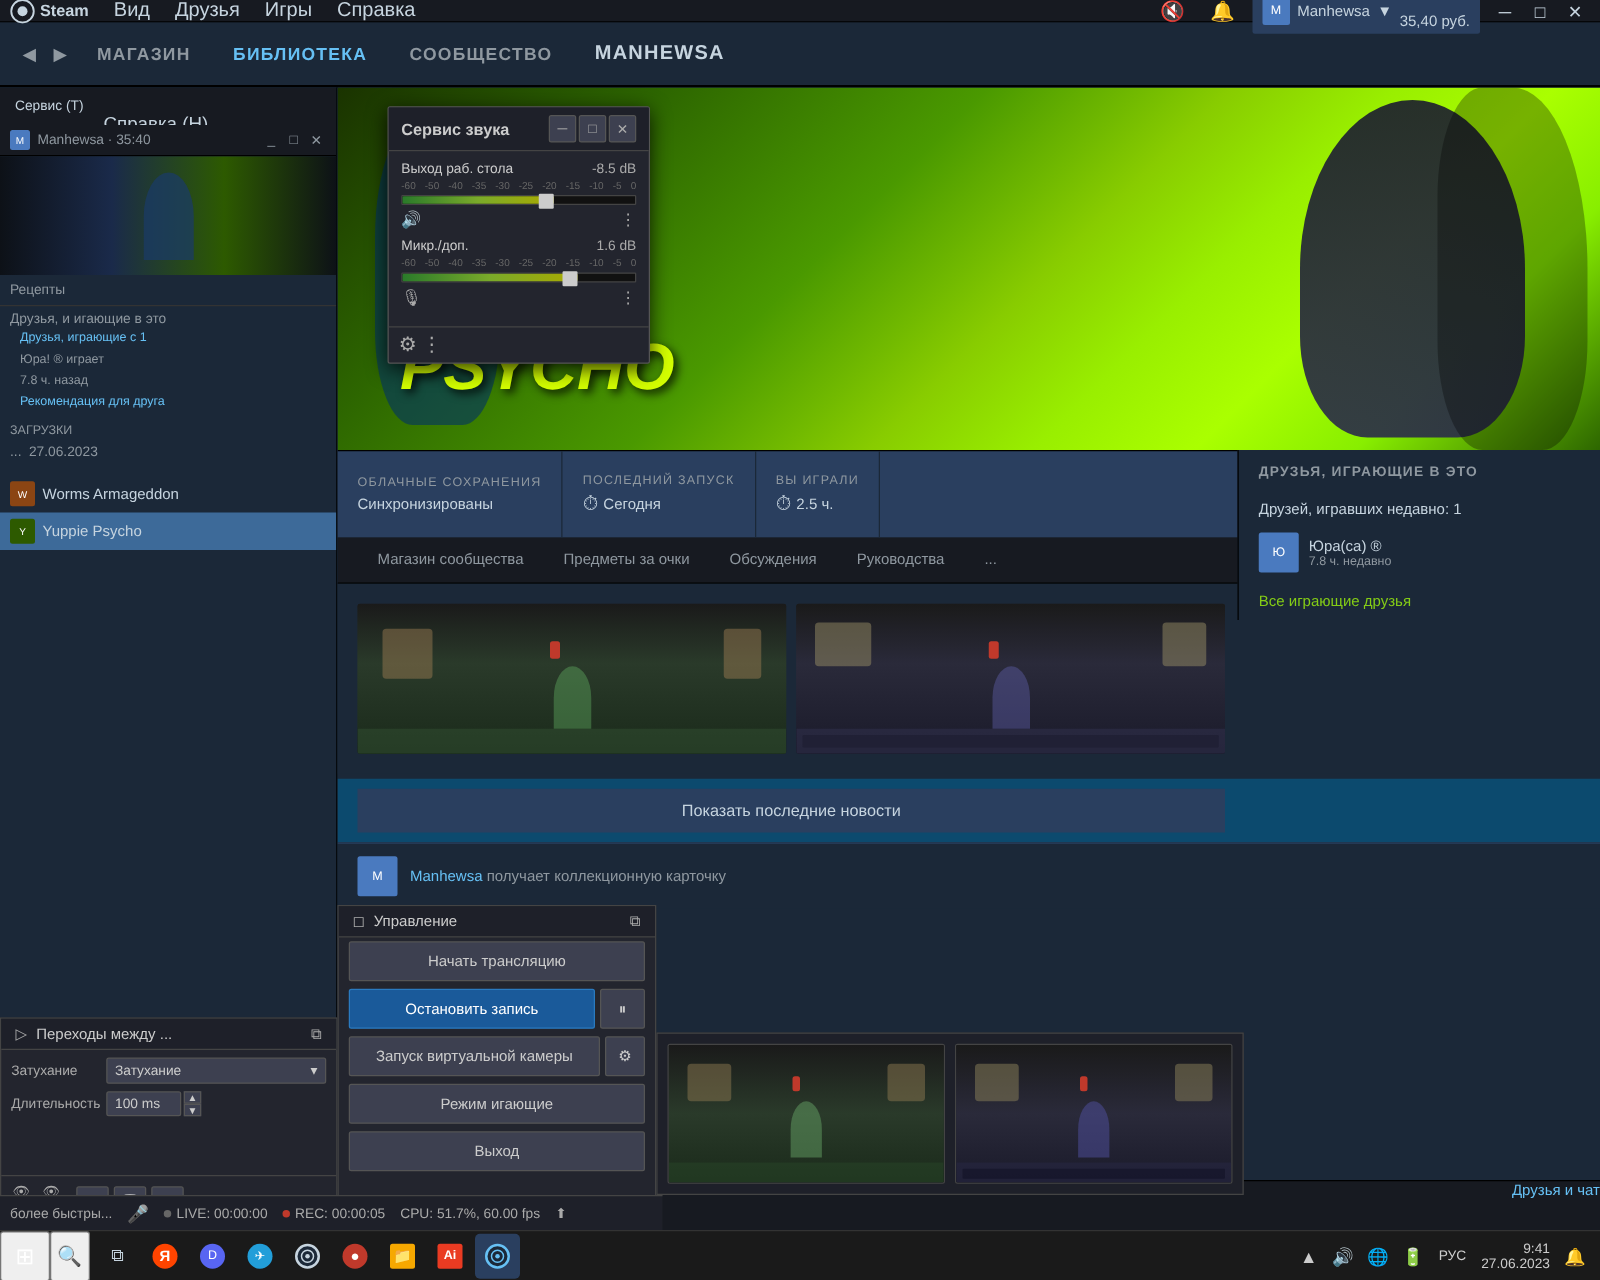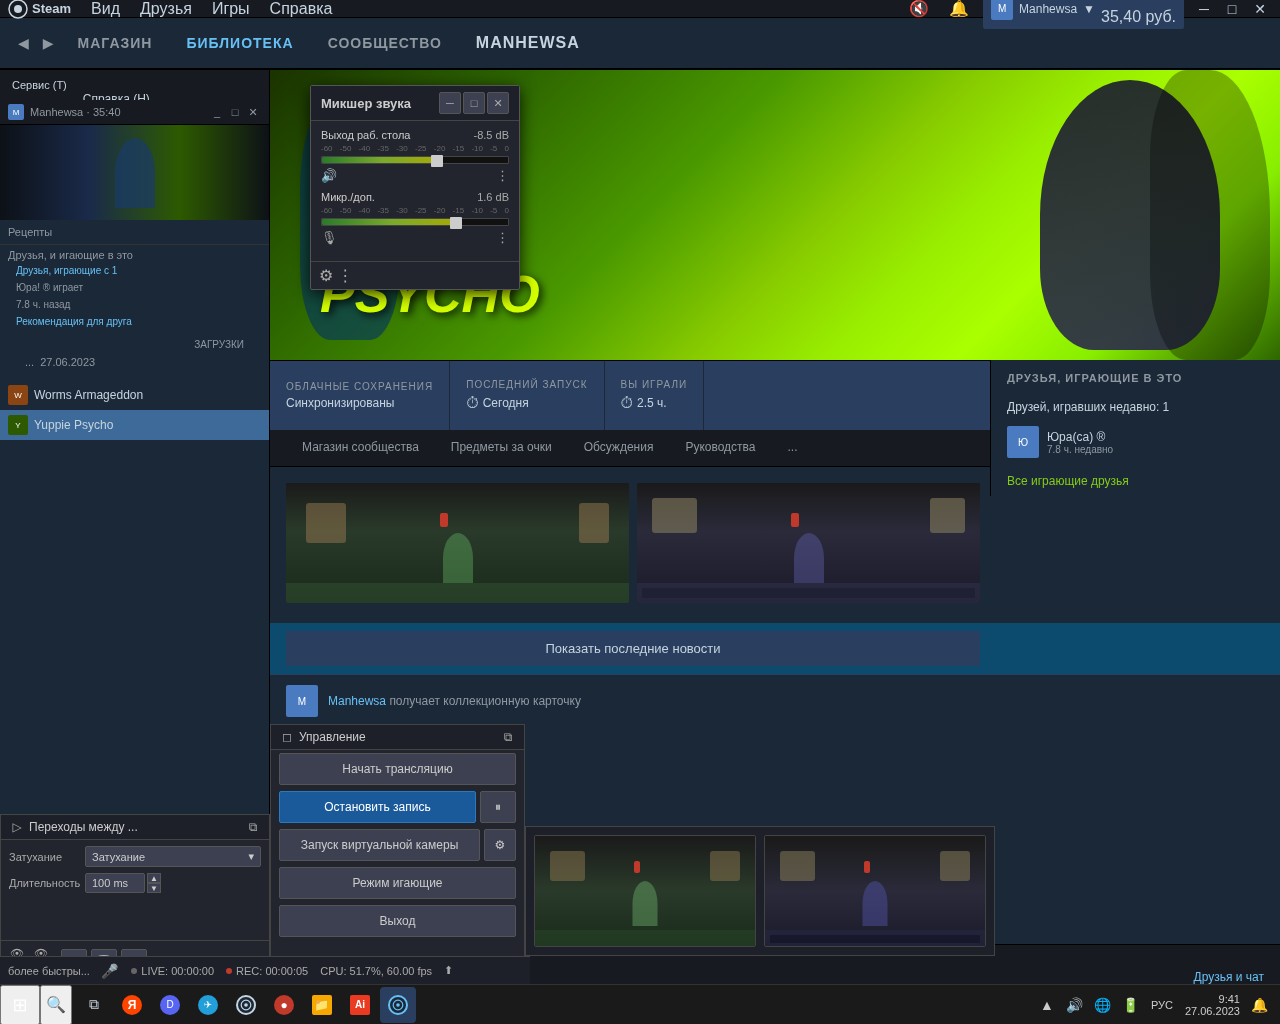--- a/index.html
+++ b/index.html
@@ -71,21 +71,21 @@
       background: #4a7abf;
       border-radius: 2px;
       overflow: hidden;
       display: flex;
       align-items: center;
       justify-content: center;
       font-size: 10px;
       color: #fff;
     }
     .user-name { color: #c6d4df; font-size: 12px; }
-    .user-balance { color: #c6d4df; font-size: 16px; margin-top: 16px; }
+    .user-balance { color: #c6d4df; font-size: 12px; margin-top: 16px; }
     .win-controls { display: flex; align-items: center; gap: 4px; }
     .win-btn {
       width: 24px;
       height: 24px;
       background: none;
       border: none;
       color: #c6d4df;
       cursor: pointer;
       display: flex;
       align-items: center;
@@ -445,22 +445,22 @@
     }
     .activity-text { color: #8f98a0; font-size: 12px; }
     .activity-text .activity-user { color: #66c0f4; cursor: pointer; }
 
     
     #status-bar {
       height: 40px;
       background: #171a21;
       border-top: 1px solid #000;
       display: flex;
-      align-items: flex-end;
-      padding: 0 16px;
+      align-items: flex-start;
+      padding: 0 0;
       gap: 16px;
       position: absolute;
       bottom: 40px;
       left: 0;
       right: 0;
     }
     .status-spacer { flex: 1; }
 
     
     #taskbar {
@@ -956,21 +956,21 @@
   <span class="nav-link active">БИБЛИОТЕКА</span>
   <span class="nav-link">СООБЩЕСТВО</span>
   <span class="nav-link accent">MANHEWSA</span>
 </div>
 
 <div id="main-layout">
 
   <div id="sidebar">
     <div id="sidebar-header">
       <span class="menu-item" style="font-size:11px;padding:2px 4px;">Сервис (Т)</span>
-      <span class="menu-item" style="font-size:12px;padding:2px 4px;margin-top:28px;">Справка (Н)</span>
+      <span class="menu-item" style="font-size:15px;padding:2px 4px;margin-top:28px;">Справка (Н)</span>
     </div>
 
     <div style="background:#171a21;padding:4px 8px;display:flex;align-items:center;gap:6px;font-size:11px;color:#8f98a0;border-bottom:1px solid #000;">
       <div class="sidebar-user-avatar">M</div>
       <span>Manhewsa · 35:40</span>
       <div style="margin-left:auto;display:flex;gap:2px;">
         <button class="sidebar-ctrl-btn">_</button>
         <button class="sidebar-ctrl-btn">□</button>
         <button class="sidebar-ctrl-btn">✕</button>
       </div>
@@ -994,21 +994,21 @@
         <span>Друзья, и игающие в это</span>
       </div>
       <div style="font-size:10px;padding:2px 8px;color:#66c0f4;cursor:pointer;">
         Друзья, играющие с 1
       </div>
       <div style="font-size:10px;padding:2px 8px;color:#8f98a0;">Юра! ® играет</div>
       <div style="font-size:10px;padding:2px 8px;color:#8f98a0;">7.8 ч. назад</div>
       <div style="font-size:10px;padding:2px 8px;cursor:pointer;color:#66c0f4;">Рекомендация для друга</div>
     </div>
 
-    <div style="padding:4px 17px;text-align:right;">
+    <div style="padding:4px 0;">
       <div class="sidebar-label">Загрузки</div>
       <div style="padding:4px 8px;font-size:11px;color:#8f98a0;display:flex;gap:6px;cursor:pointer;">
         <span>...</span>
         <span>27.06.2023</span>
       </div>
     </div>
 
     <div style="padding:4px 0;flex:1;">
       <div class="game-list-item">
         <div class="game-icon" style="background:#8B4513;">W</div>
@@ -1254,21 +1254,21 @@
   <div class="status-rec">
     <div class="status-dot dot-red"></div>
     <span>REC: 00:00:05</span>
   </div>
   <span>CPU: 51.7%, 60.00 fps</span>
   <span style="cursor:pointer;">⬆</span>
 </div>
 
 <div id="obs-mixer">
   <div class="obs-mixer-header">
-    <span class="obs-mixer-title">Микшер звука</span>
+    <span class="obs-mixer-title">Сервис звука</span>
     <div id="obs-mixer-wincontrols">
       <button class="obs-win-btn">─</button>
       <button class="obs-win-btn">□</button>
       <button class="obs-win-btn close-btn">✕</button>
     </div>
   </div>
   <div class="obs-mixer-body">
 
     <div class="obs-channel">
       <div class="obs-channel-header">

